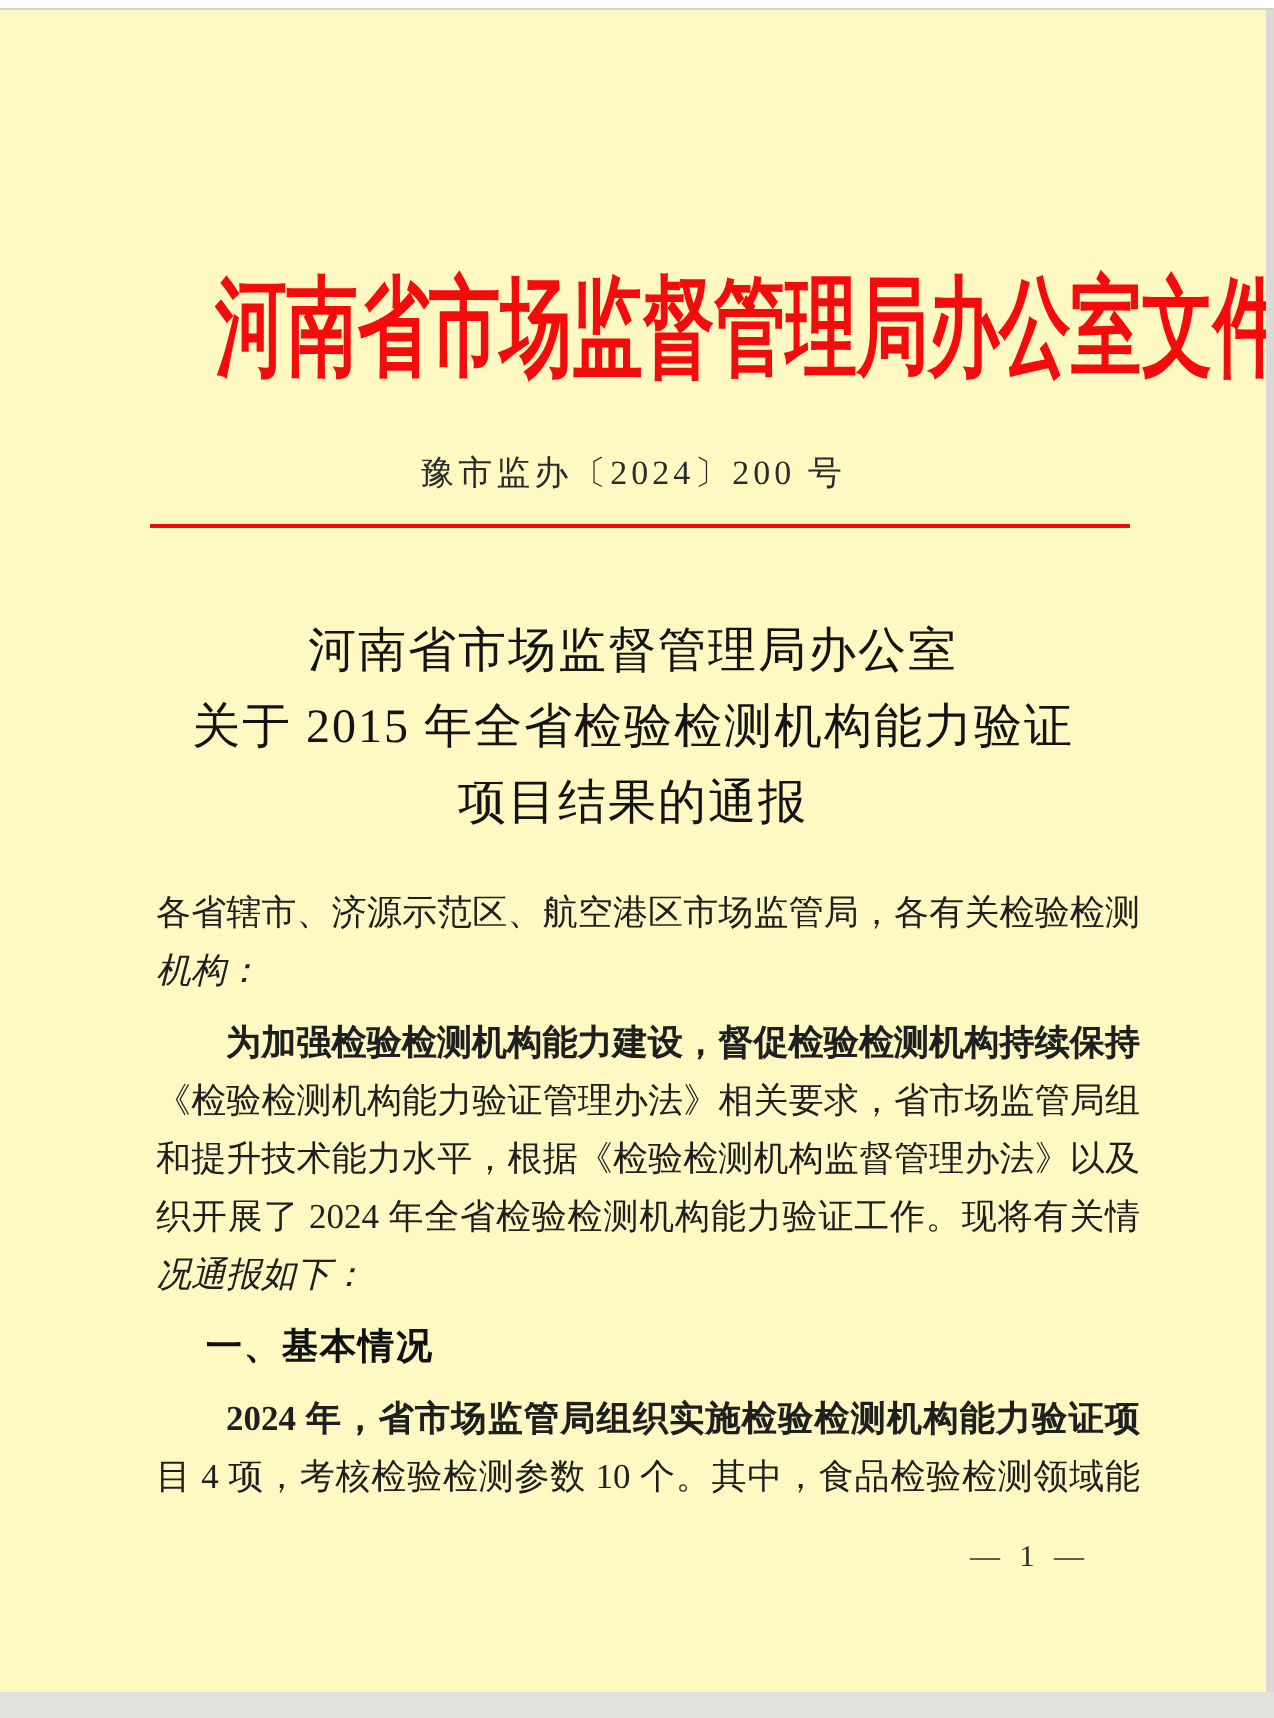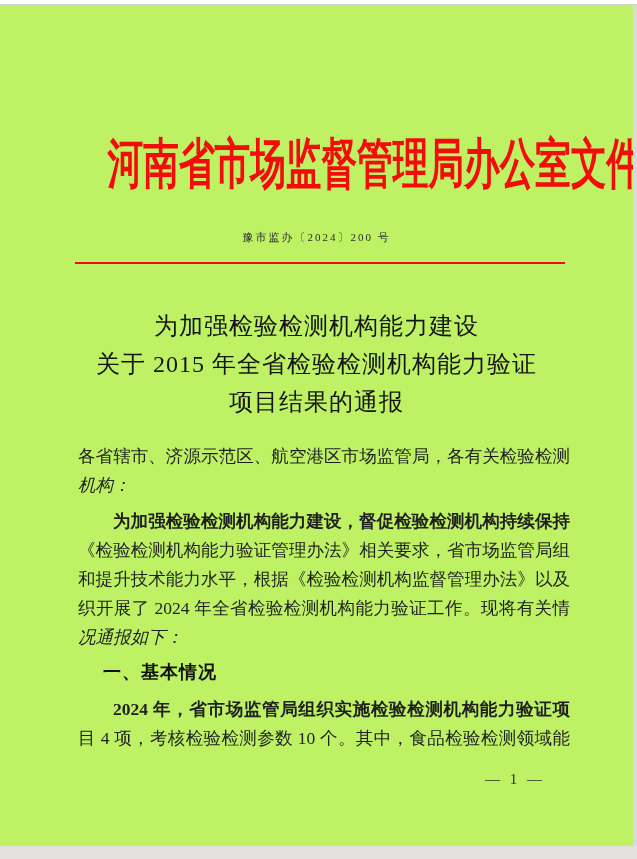--- a/index.html
+++ b/index.html
@@ -30,21 +30,21 @@
   }
   .edge-bottom {
     position: absolute; left: 0; top: 846px;
     width: 637px; height: 13px;
     background: #e3e1de;
   }
   .page {
     position: absolute;
     top: 5px; left: 0;
     width: 633px; height: 841px;
-    background: #bef264;
+    background: #fef9c3;
   }
   
   .red-title {
     position: absolute;
     top: 127px; left: 0;
     width: 633px;
     text-align: center;
     font-size: 54px;
     line-height: 64px;
     font-weight: bold;
@@ -52,21 +52,21 @@
     white-space: nowrap;
     transform: scaleX(0.66);
     transform-origin: 50% 50%;
     letter-spacing: 0px;
   }
   .doc-number {
     position: absolute;
     top: 221px; left: 0;
     width: 633px;
     text-align: center;
-    font-size: 11px;
+    font-size: 17px;
     line-height: 22px;
     letter-spacing: 2px;
     color: #2b2b2b;
   }
   .red-rule {
     position: absolute;
     top: 257px; left: 75px;
     width: 490px; height: 2px;
     background: #ee0d0d;
   }
@@ -93,21 +93,21 @@
     text-align-last: justify;
     white-space: normal;
   }
   .body-text .line.end {
     text-align-last: left;
     font-style: italic;
   }
   .body-text .indent { text-indent: 35px; }
   .body-text .pgap { margin-top: 7px; font-weight: bold; }
   .body-text .heading {
-    font-family: Liberation Mono, monospace;
+    font-family: Liberation Serif, serif;
     font-weight: bold;
     font-size: 18px;
     padding-left: 25px;
     color: #111111;
     letter-spacing: 1px;
   }
   .page-num {
     position: absolute;
     top: 766px; left: 0;
     width: 545px;
@@ -123,21 +123,21 @@
 <div class="canvas">
   <div class="page">
 
     <div class="red-title">河南省市场监督管理局办公室文件</div>
 
     <div class="doc-number">豫市监办〔2024〕200 号</div>
 
     <div class="red-rule"></div>
 
     <div class="doc-title">
-      <div>为加强检验检测机构能力建设</div>
+      <div>河南省市场监督管理局办公室</div>
       <div>关于 2015 年全省检验检测机构能力验证</div>
       <div>项目结果的通报</div>
     </div>
 
     <div class="body-text">
       <div class="line">各省辖市、济源示范区、航空港区市场监管局，各有关检验检测</div>
       <div class="line end">机构：</div>
 
       <div class="line indent pgap">为加强检验检测机构能力建设，督促检验检测机构持续保持</div>
       <div class="line">《检验检测机构能力验证管理办法》相关要求，省市场监管局组</div>

